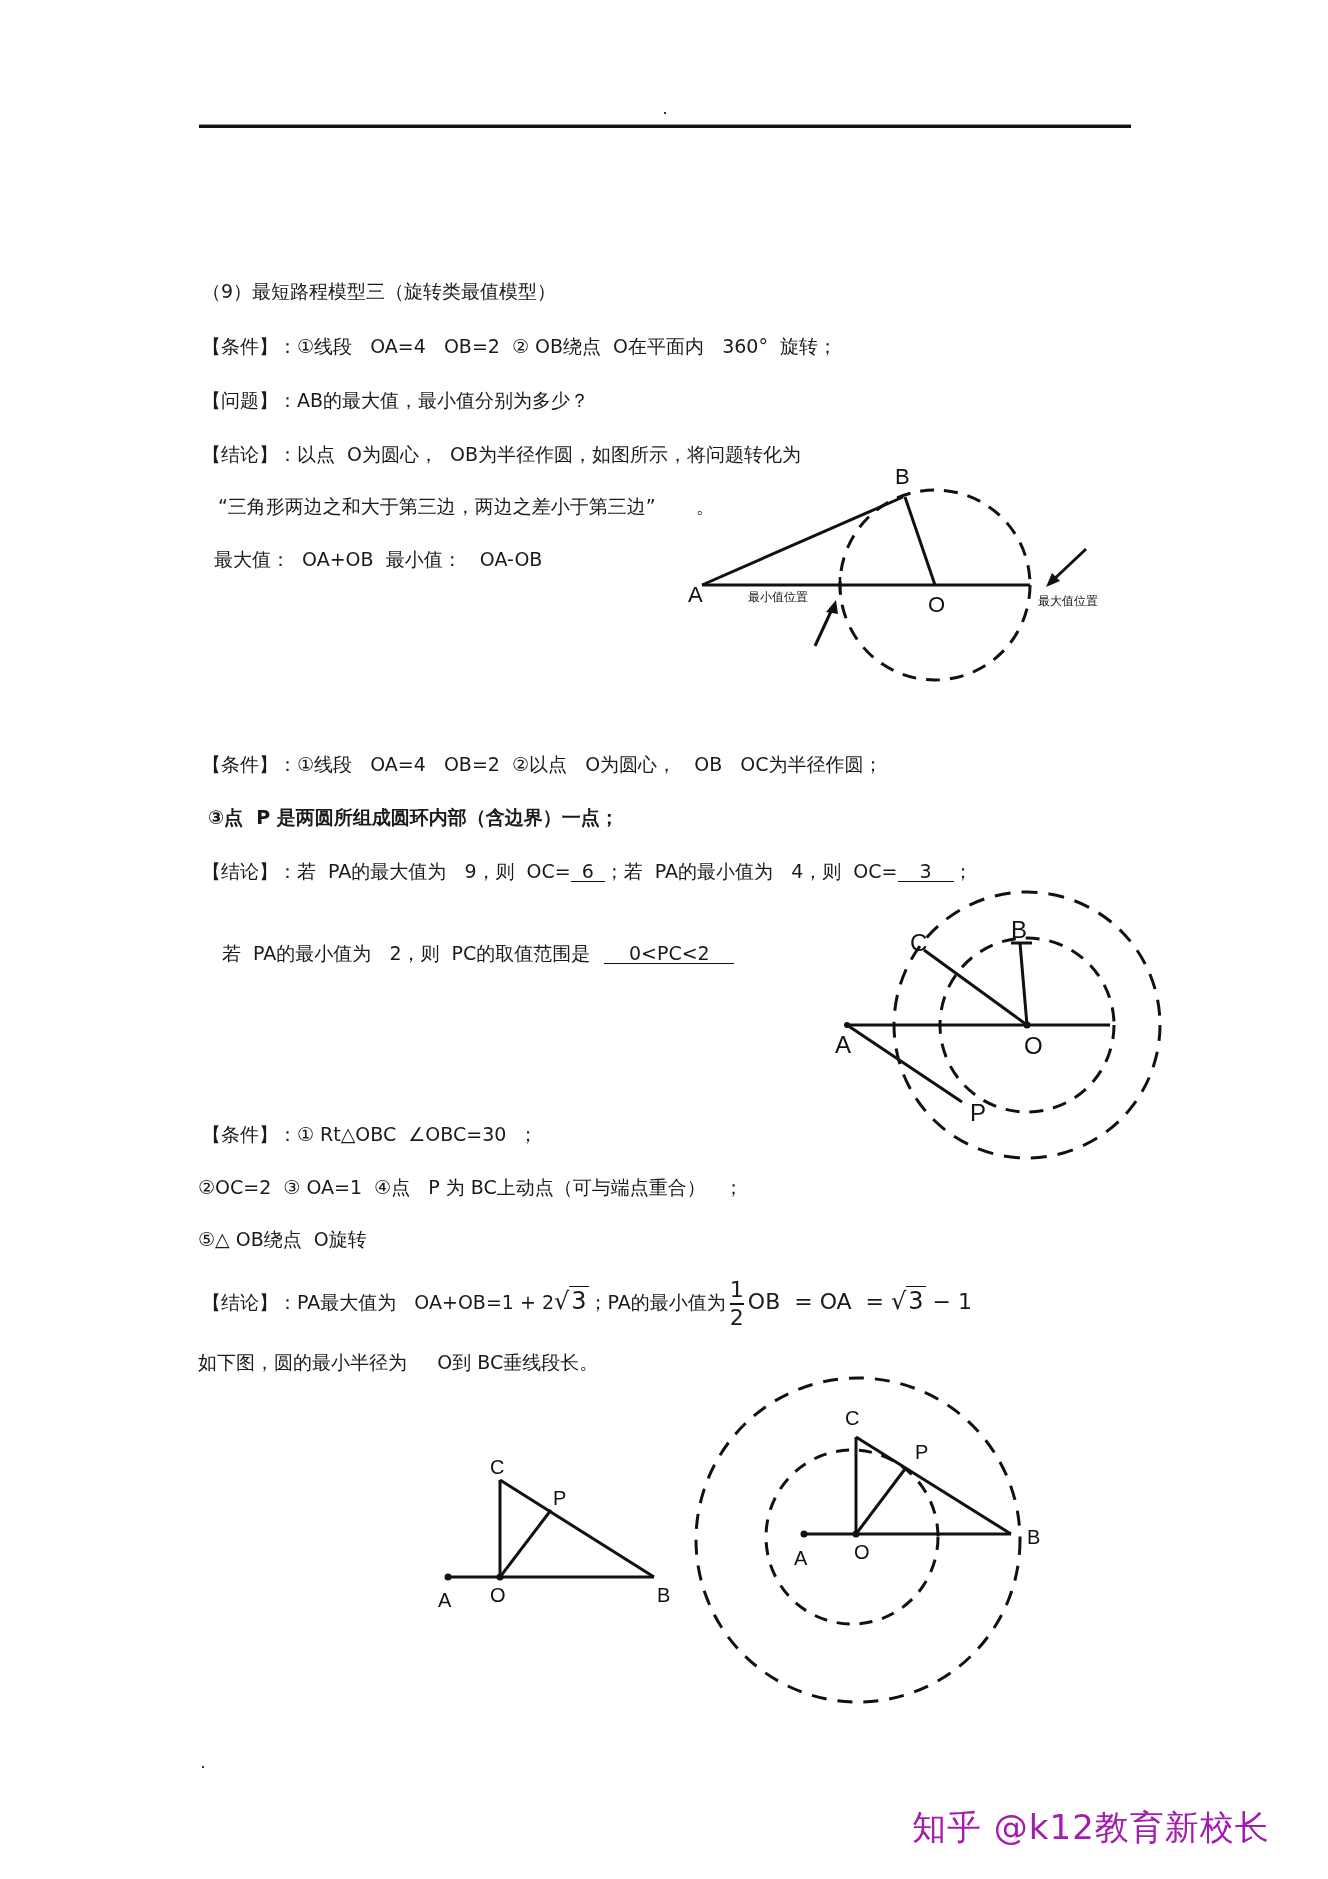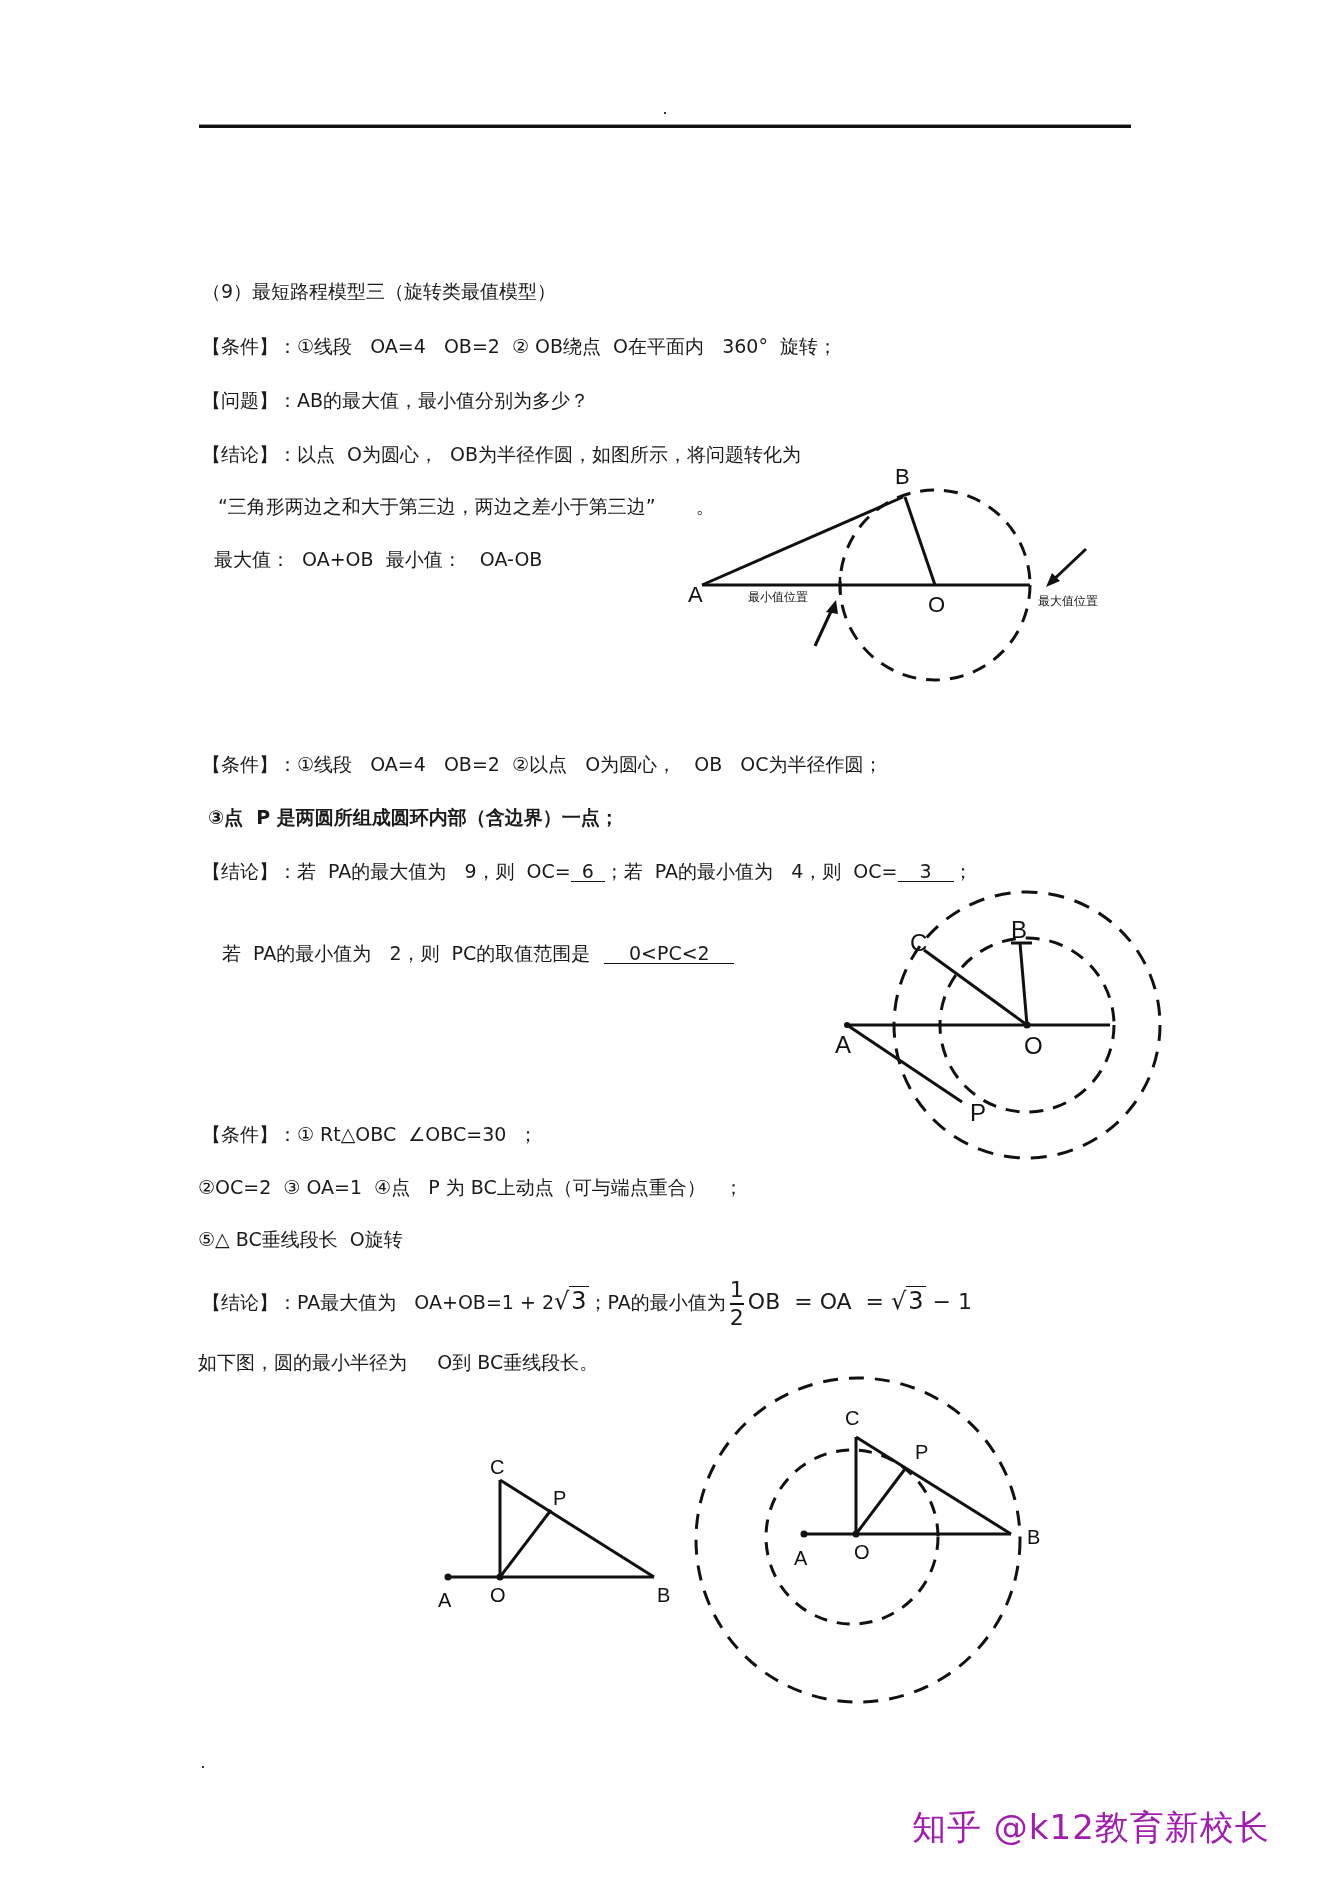--- a/index.html
+++ b/index.html
@@ -73,21 +73,21 @@
   <circle cx="1027" cy="1025" r="3.5" fill="#111"></circle>
   <text x="835" y="1053" font-size="24">A</text>
   <text x="1011" y="938" font-size="24">B</text>
   <text x="910" y="951" font-size="24">C</text>
   <text x="1024" y="1054" font-size="24">O</text>
   <text x="970" y="1121" font-size="24">P</text>
 </svg>
 
 <div class="line" style="top:1122px;"><span>【条件】</span><span>：① Rt△OBC  ∠OBC=30  ；</span></div>
 <div class="line" style="top:1175px; left:198px;">②OC=2  ③ OA=1  ④点   P 为 BC上动点（可与端点重合）   ；</div>
-<div class="line" style="top:1227px; left:198px;">⑤△ BC垂线段长  O旋转</div>
+<div class="line" style="top:1227px; left:198px;">⑤△ OB绕点  O旋转</div>
 <div class="line" style="top:1278px; height:50px; line-height:42px;"><span>【结论】</span><span>：PA最大值为   OA+OB=1 + 2</span><span class="sqrt">√<span class="rad">3</span></span><span>；PA的最小值为</span><span class="frac"><span>1</span><span class="bar"></span><span>2</span></span><span style="font-size:22px;">OB  = OA  = </span><span class="sqrt">√<span class="rad">3</span></span><span style="font-size:22px;"> − 1</span></div>
 <div class="line" style="top:1350px; left:198px;">如下图，圆的最小半径为     O到 BC垂线段长。</div>
 
 <svg class="diagram" style="left:430px; top:1440px;" width="260" height="200" viewBox="430 1440 260 200">
   <line x1="448" y1="1577" x2="654" y2="1577" stroke="#111" stroke-width="3"></line>
   <line x1="500" y1="1577" x2="500" y2="1480" stroke="#111" stroke-width="3"></line>
   <line x1="500" y1="1480" x2="654" y2="1577" stroke="#111" stroke-width="3"></line>
   <line x1="500" y1="1577" x2="551" y2="1510" stroke="#111" stroke-width="3"></line>
   <circle cx="448" cy="1577" r="3.5" fill="#111"></circle>
   <circle cx="500" cy="1577" r="3.5" fill="#111"></circle>

